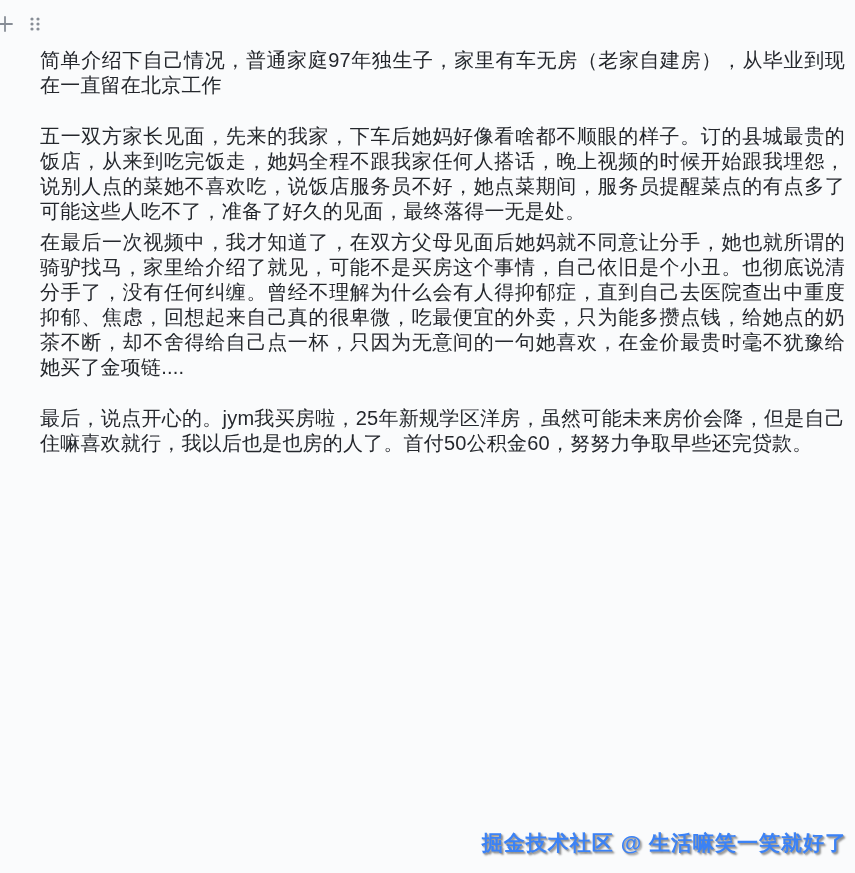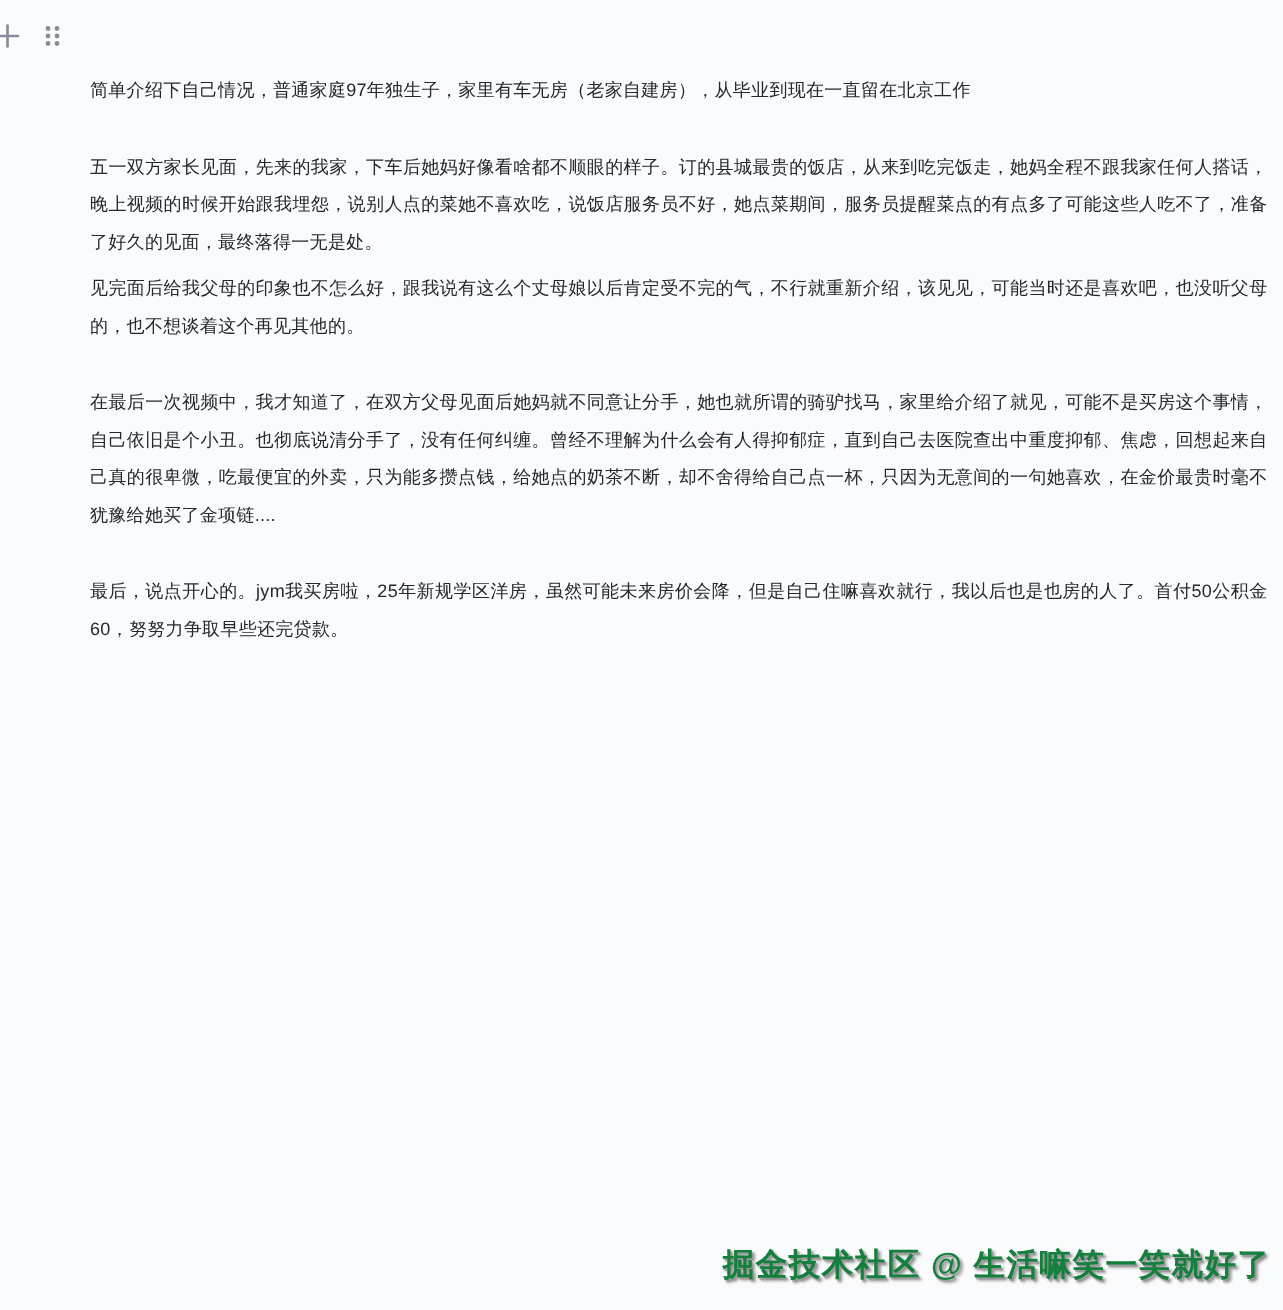--- a/index.html
+++ b/index.html
@@ -24,37 +24,36 @@
   .icon-btn {
     width: 18px; height: 18px;
     display: flex; align-items: center; justify-content: center;
     cursor: pointer;
   }
   .content {
     position: absolute;
     top: 48px; left: 40px; right: 10px;
   }
   .para {
-    font-size: 12px;
+    font-size: 20px;
     line-height: 25px;
     color: #24272c;
     letter-spacing: 0.2px;
     text-align: justify;
     text-justify: inter-ideograph;
     margin-bottom: 6px;
-    margin-left: 20px;
   }
   .group-end { margin-bottom: 26px; }
   .watermark {
     position: absolute;
     top: 829px; right: 8px;
     font-size: 21px;
     font-weight: bold;
     white-space: nowrap;
-    color: #15803d;
+    color: #3b82f6;
     text-shadow: 2px 2px 2px #8f8f8f, 1px 1px 0 #b5b5b5;
     letter-spacing: 1px;
     pointer-events: none;
   }
 </style>
 </head>
 <body>
 
 <div class="page">
 
@@ -77,20 +76,19 @@
           <circle cx="4" cy="14" r="1.6" fill="#878d96"></circle>
           <circle cx="10" cy="14" r="1.6" fill="#878d96"></circle>
         </svg>
       </span>
     </span>
   </div>
 
   <div class="content">
     <p class="para group-end">简单介绍下自己情况，普通家庭97年独生子，家里有车无房（老家自建房），从毕业到现在一直留在北京工作</p>
     <p class="para">五一双方家长见面，先来的我家，下车后她妈好像看啥都不顺眼的样子。订的县城最贵的饭店，从来到吃完饭走，她妈全程不跟我家任何人搭话，晚上视频的时候开始跟我埋怨，说别人点的菜她不喜欢吃，说饭店服务员不好，她点菜期间，服务员提醒菜点的有点多了可能这些人吃不了，准备了好久的见面，最终落得一无是处。</p>
-    <p class="para group-end">见完面后给我父母的印象也不怎么好，跟我说有这么个丈母娘以后肯定受不完的气，不行就重新介绍，该见见，可能当时还是喜欢吧，也没听父母的，也不想谈着这个再见其他的。</p>
     <p class="para group-end">在最后一次视频中，我才知道了，在双方父母见面后她妈就不同意让分手，她也就所谓的骑驴找马，家里给介绍了就见，可能不是买房这个事情，自己依旧是个小丑。也彻底说清分手了，没有任何纠缠。曾经不理解为什么会有人得抑郁症，直到自己去医院查出中重度抑郁、焦虑，回想起来自己真的很卑微，吃最便宜的外卖，只为能多攒点钱，给她点的奶茶不断，却不舍得给自己点一杯，只因为无意间的一句她喜欢，在金价最贵时毫不犹豫给她买了金项链....</p>
     <p class="para">最后，说点开心的。jym我买房啦，25年新规学区洋房，虽然可能未来房价会降，但是自己住嘛喜欢就行，我以后也是也房的人了。首付50公积金60，努努力争取早些还完贷款。</p>
   </div>
 
   <div class="watermark">掘金技术社区 @ 生活嘛笑一笑就好了</div>
 
 </div>
 
 </body></html>

